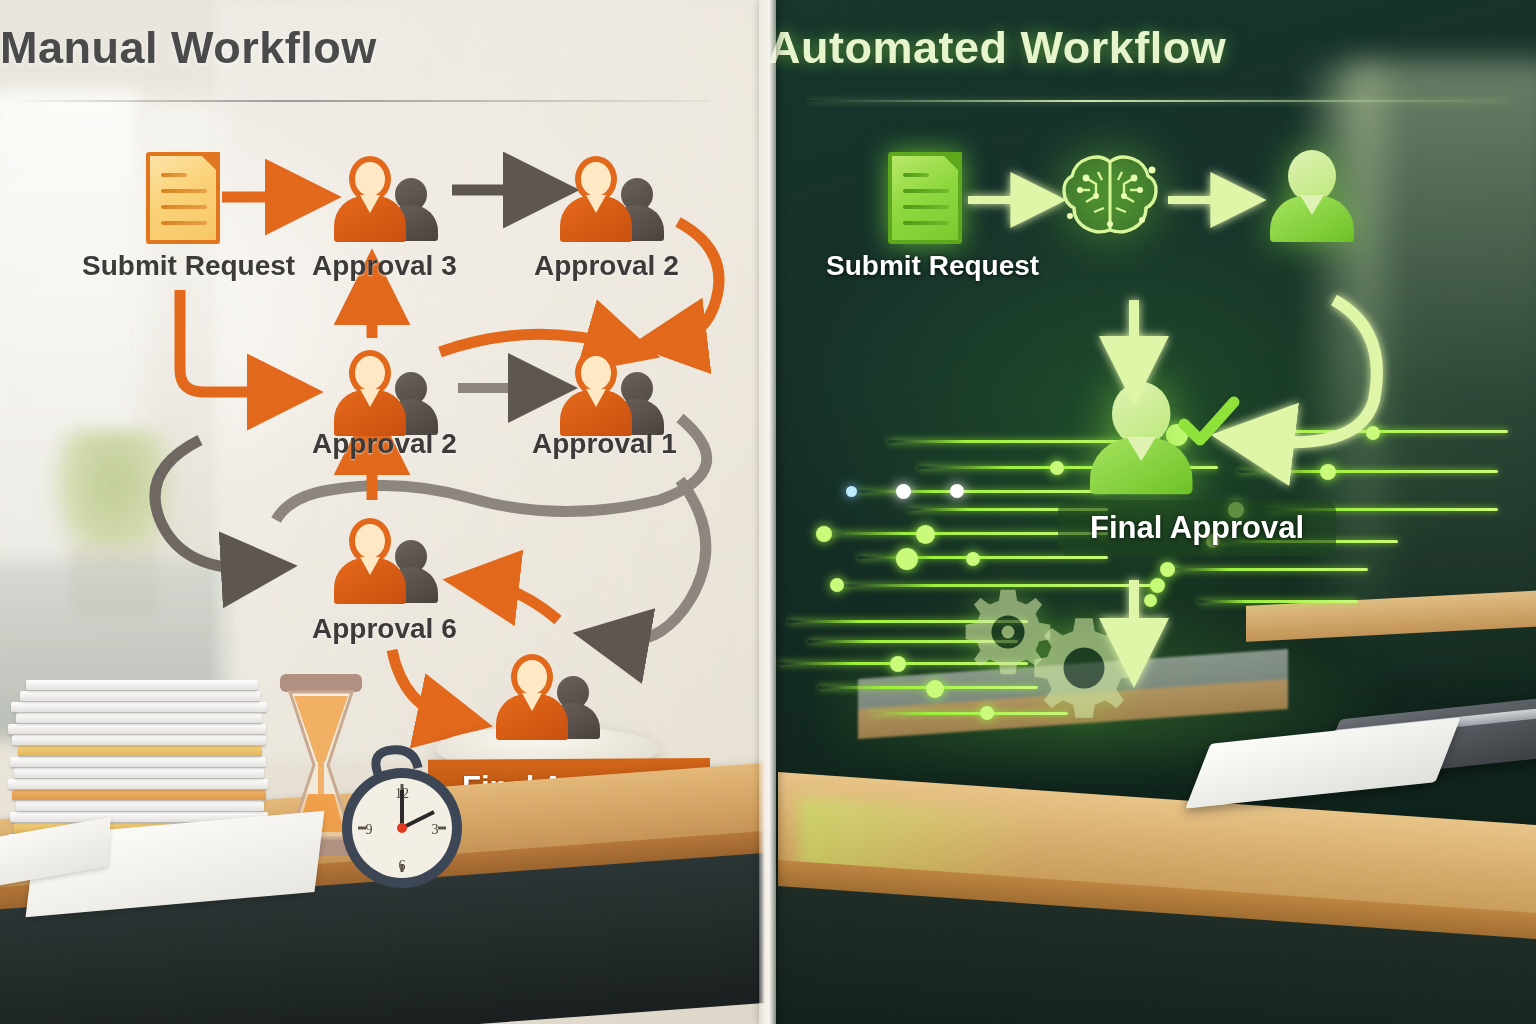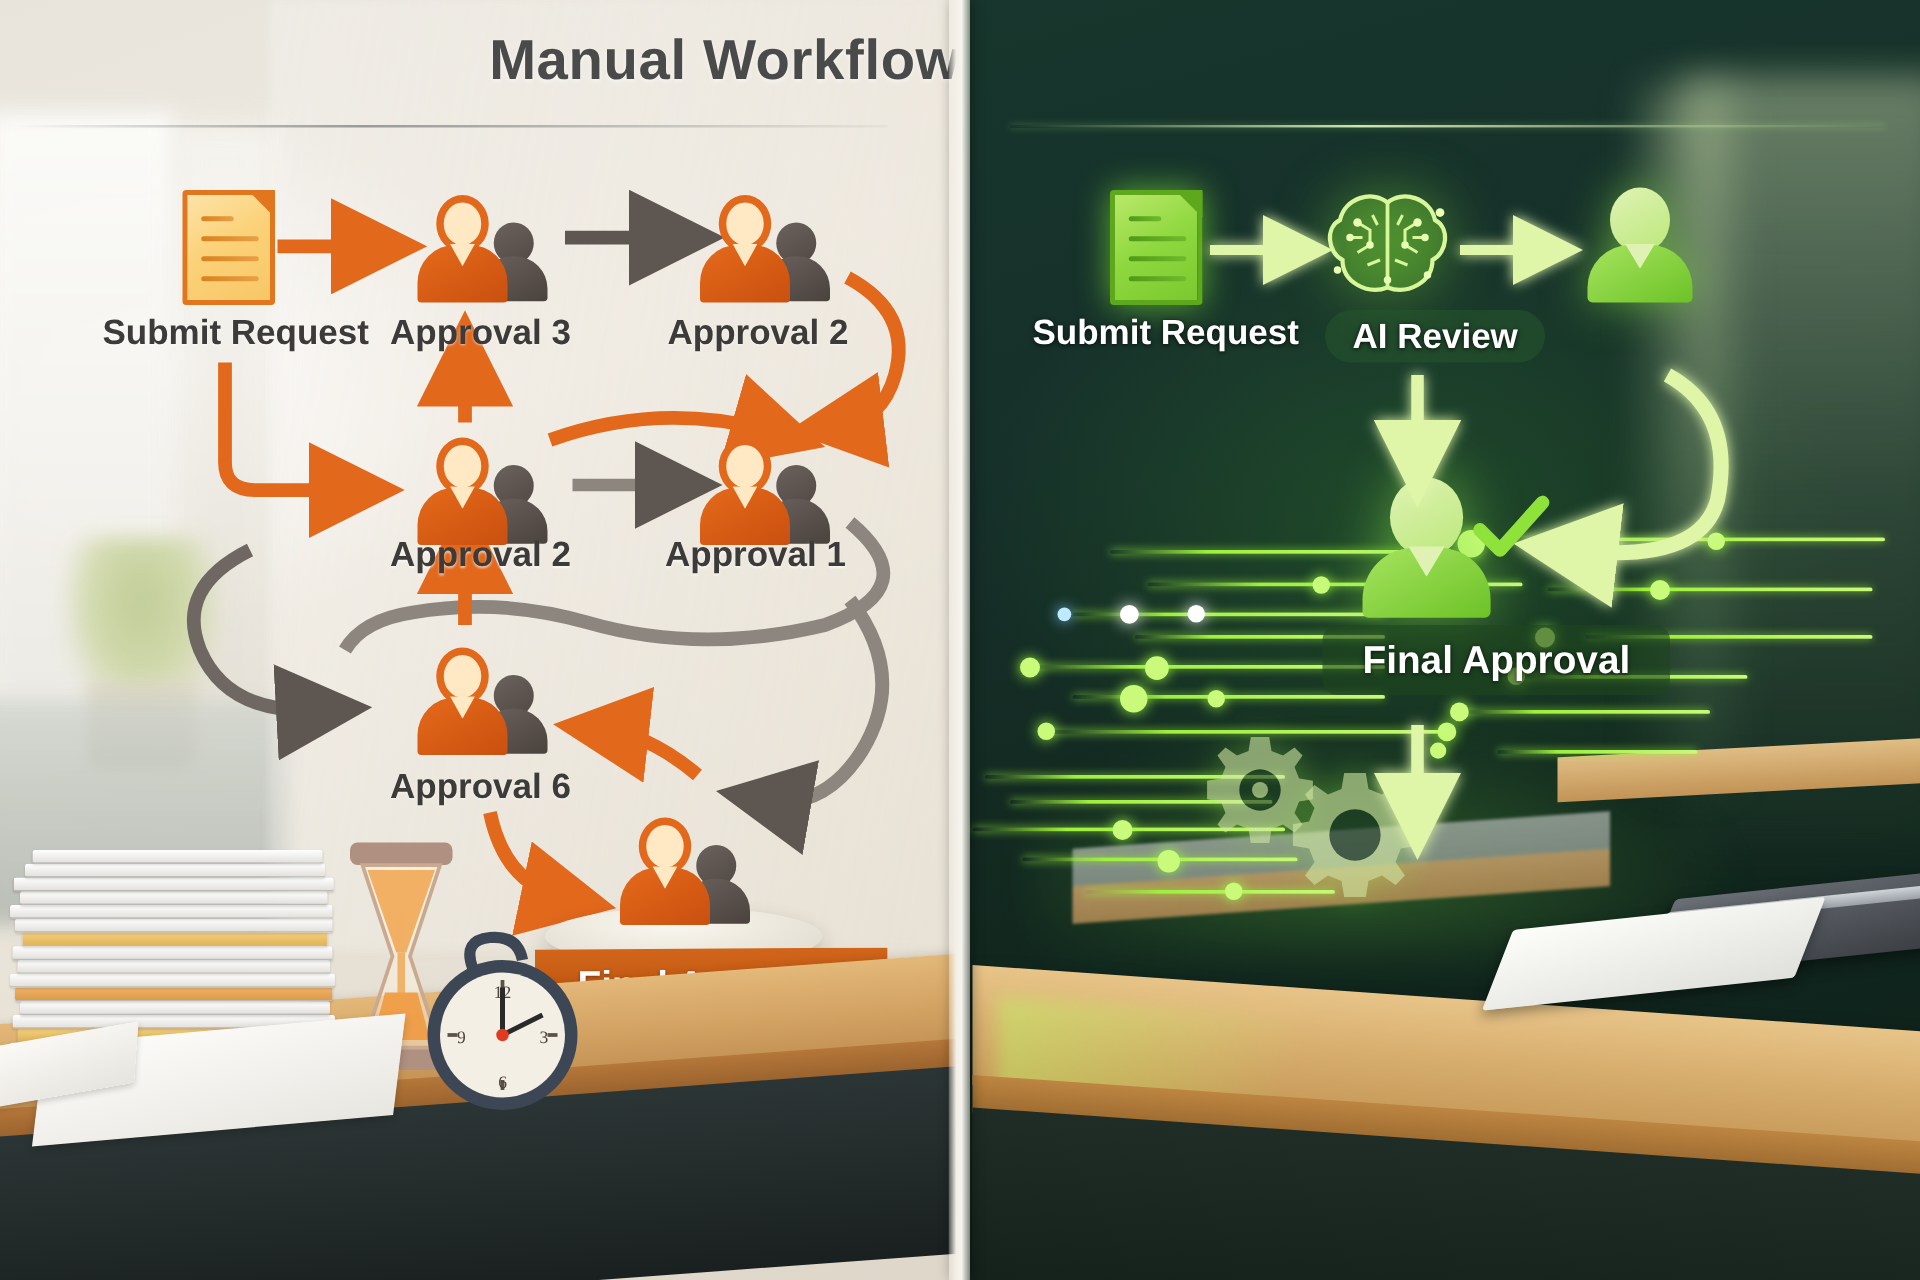--- a/index.html
+++ b/index.html
@@ -85,21 +85,21 @@
   #divider {
     position: absolute; left: 759px; top: 0; width: 17px; height: 1024px;
     background: linear-gradient(90deg, rgba(245,242,236,.25), #f3efe7 35%, #f7f4ee 60%, rgba(240,235,226,.5));
     box-shadow: 2px 0 10px rgba(0,0,0,.35);
     z-index: 40;
   }
 
   
   .title {
     position: absolute; top: 22px; width: 100%;
-    text-align: right;
+    text-align: left;
     font-size: 45px; font-weight: bold;
     letter-spacing: .5px;
     font-family: "Liberation Sans", sans-serif;
     z-index: 20;
   }
   #title-left  { color: #4a4a4a; text-shadow: 0 2px 4px rgba(255,255,255,.6); }
   #title-right { color: #e7f5cd; text-shadow: 0 0 16px rgba(140,230,70,.55); }
   .title-rule { position: absolute; top: 100px; height: 2px; z-index: 20; }
   #rule-left  { left: 10px; width: 700px;
     background: linear-gradient(90deg, rgba(160,160,160,0), #9a9a96 40%, rgba(160,160,160,.1)); }
@@ -540,20 +540,21 @@
     <div id="loosepaper"></div>
     <div id="loosepaper2"></div>
   </div>
 
   <div class="panel" id="panel-right">
     <div class="bg-right"></div>
     <div class="win-right"></div>
     <div class="win-right2"></div>
     <div class="glowfloor-right"></div>
 
+    <div class="title" id="title-right">Automated Workflow</div>
     <div class="title-rule" id="rule-right"></div>
 
     <div id="backtable-right">
         <div class="t"></div>
       </div>
     <div id="shelf-right">
         <div class="t"></div>
       </div>
 
     <div class="circuit">
@@ -653,21 +654,20 @@
             <circle cx="78" cy="28" r="3.4"></circle>
           <circle cx="84" cy="40" r="3"></circle>
             <circle cx="68" cy="46" r="3"></circle>
           <circle cx="54" cy="74" r="3"></circle>
             <circle cx="96" cy="20" r="3.5"></circle>
           <circle cx="14" cy="66" r="3"></circle>
             <circle cx="86" cy="70" r="3"></circle>
         </g>
       </svg>
     </div>
-    <div class="lbl lbl-white pill" style="left:292px;top:248px">AI Review</div>
 
     <div class="node" style="left:502px;top:150px">
       <div class="pgreen">
         <div class="h"></div>
           <div class="b"></div>
       </div>
     </div>
 
     <div class="node" style="left:322px;top:382px;transform:scale(1.22);transform-origin:top left">
       <div class="pgreen">

